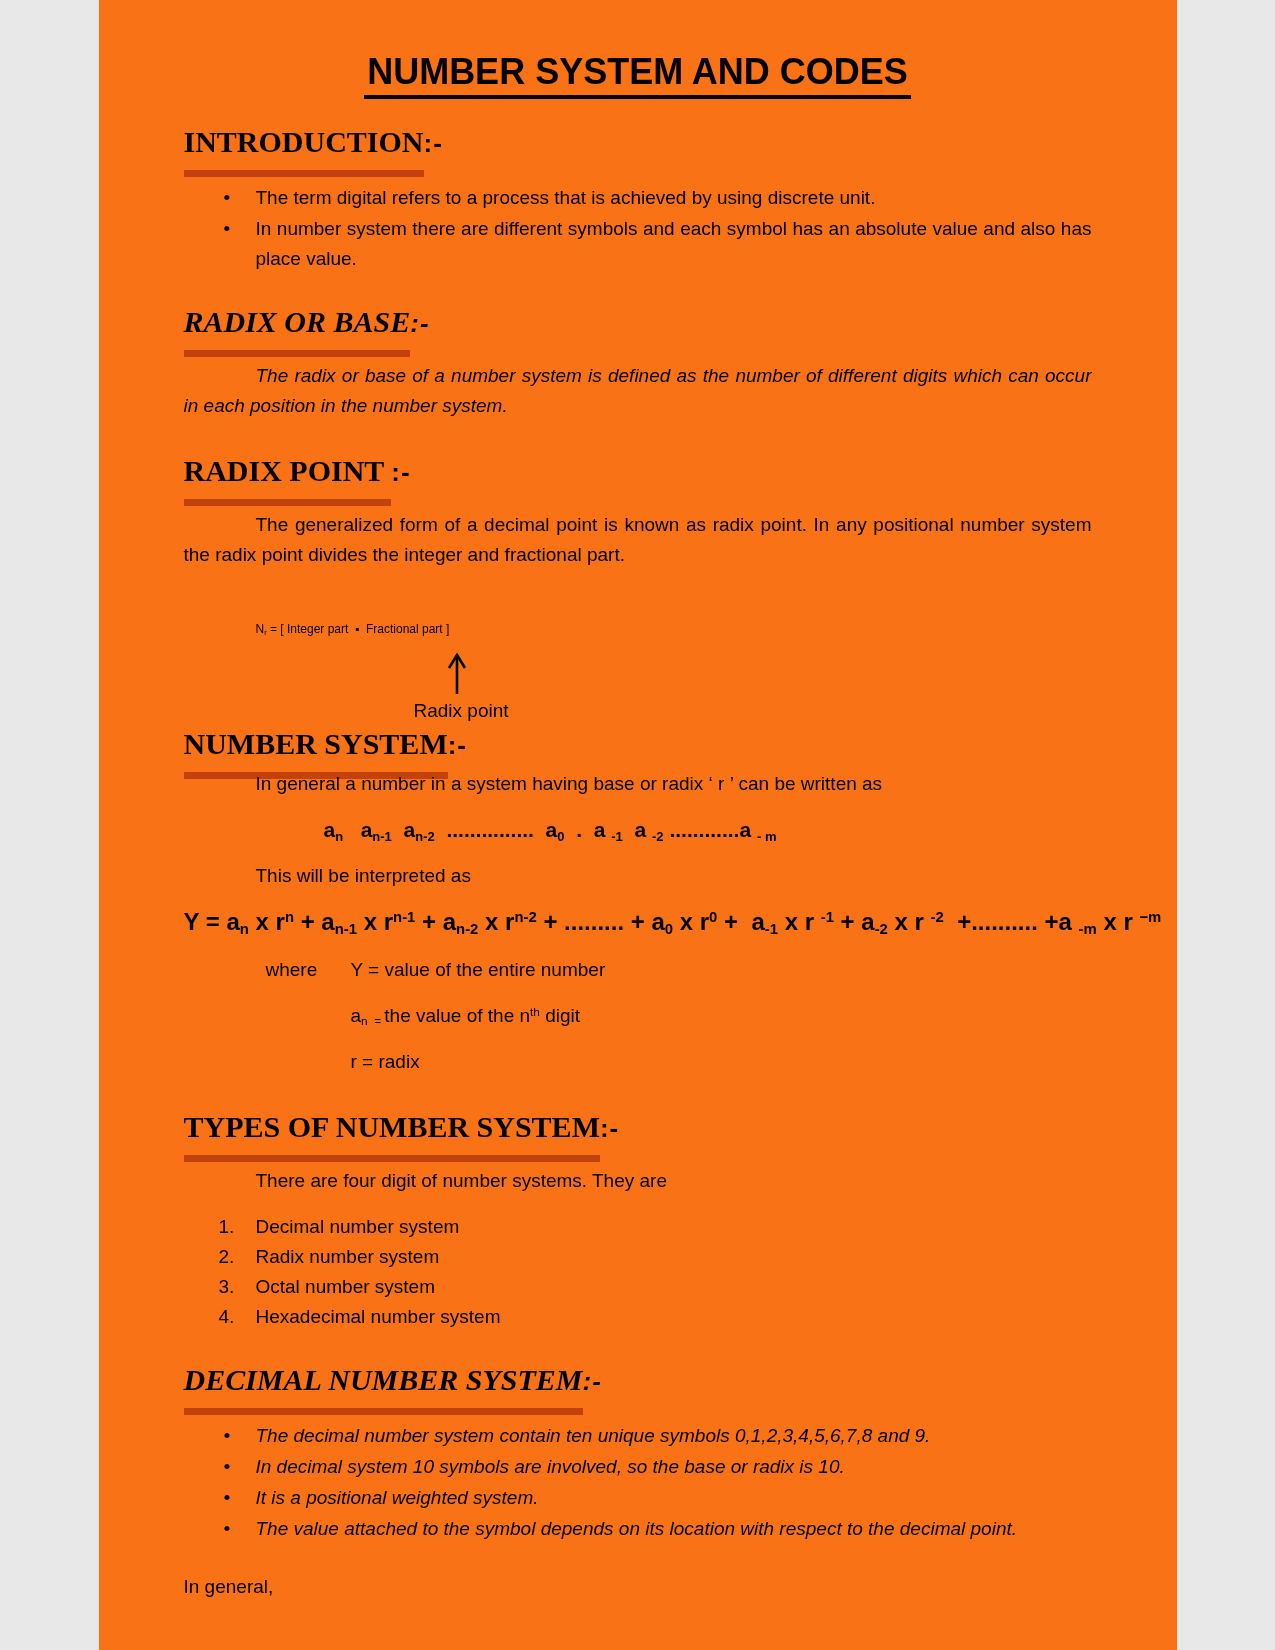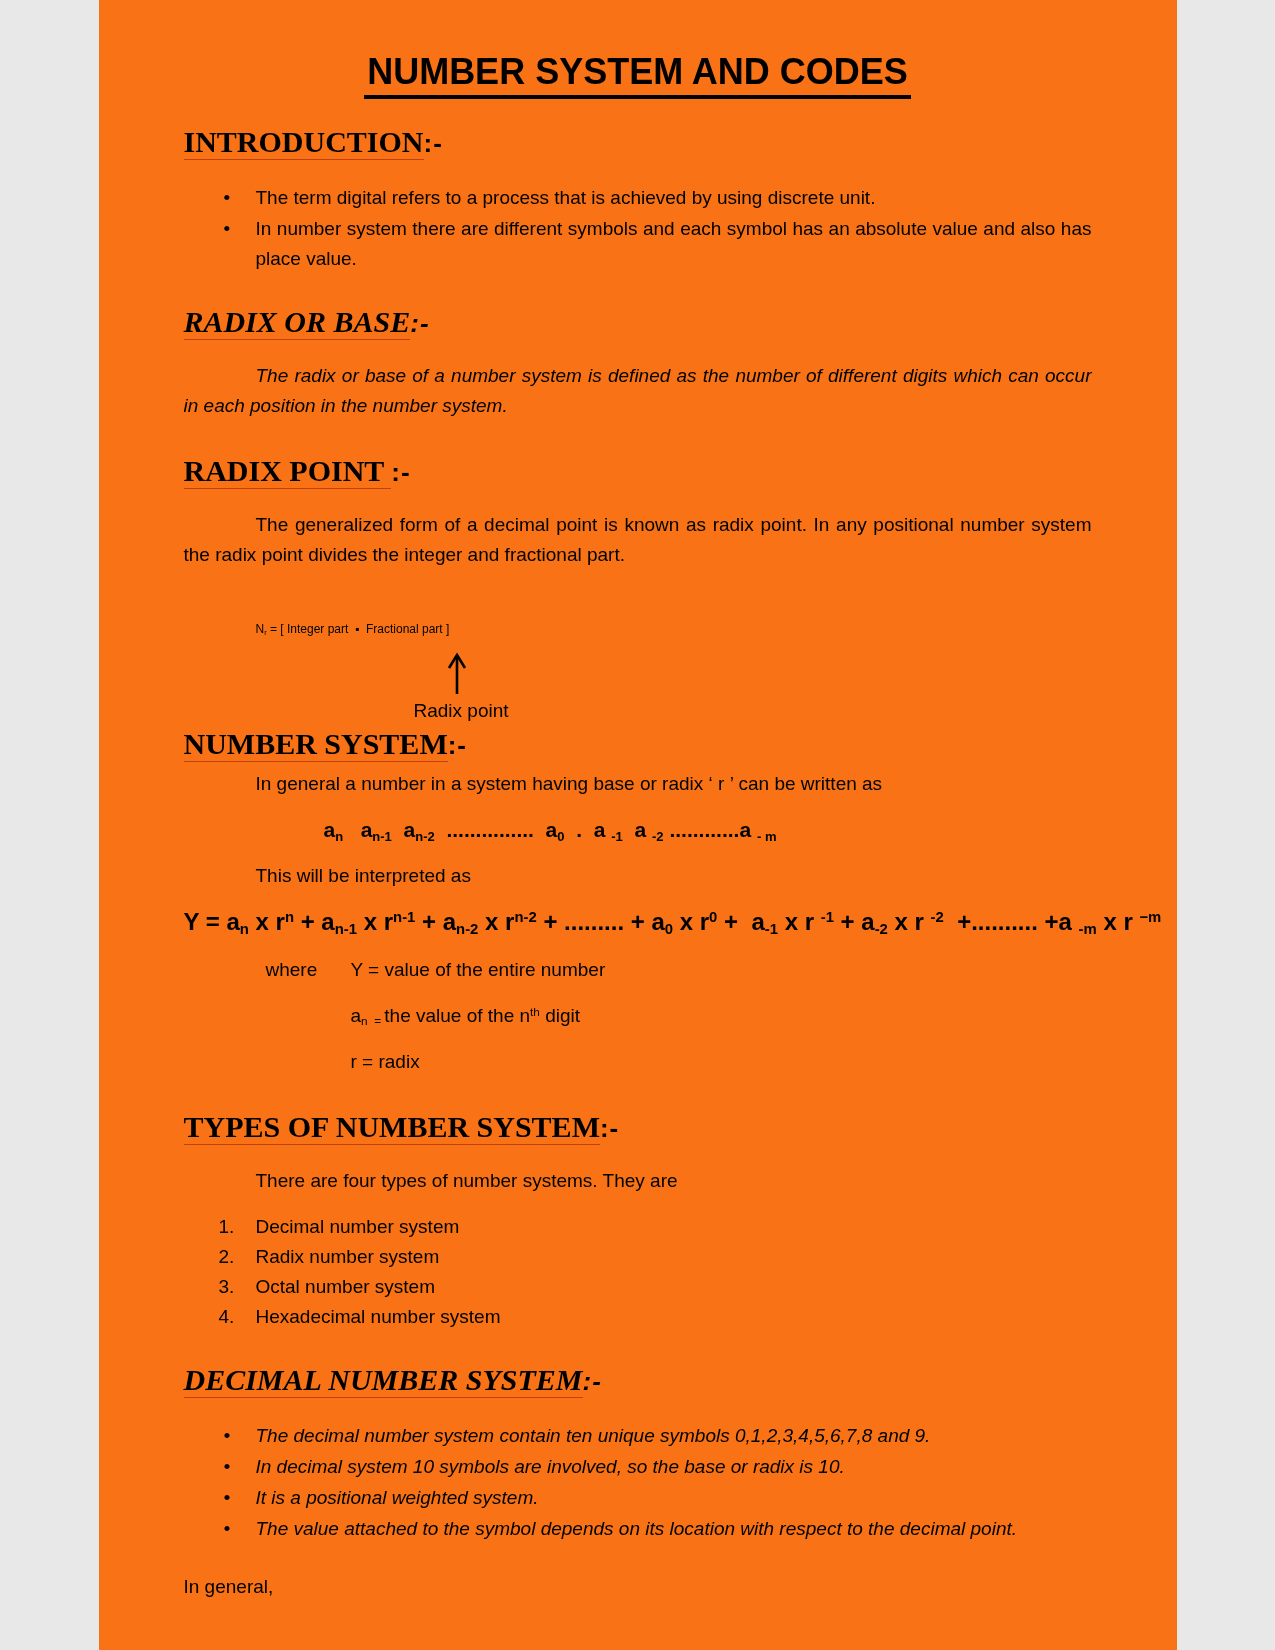--- a/index.html
+++ b/index.html
@@ -7,21 +7,21 @@
     width:1078px; height:1650px; margin:0 auto; background:#f97316;
     box-sizing:border-box; padding:50px 85px 0 85px;
     font-family:"Liberation Sans", sans-serif; font-size:19px; color:#000;
     line-height:30px; overflow:hidden; position:relative;
   }
   
   .doc-title { text-align:center; font-size:36px; font-weight:bold; margin:0 0 30px 0; line-height:44px; }
   .doc-title .tu { border-bottom:4px solid #000; padding:0 3px 3px 3px; }
   
   .h2 { font-family:"Liberation Serif", serif; font-size:30px; font-weight:bold; margin:0; line-height:36px; }
-  .h2 .hu { border-bottom:1px solid #c2410c; padding-bottom:1px; white-space:pre; }
+  .h2 .hu { border-bottom:7px solid #c2410c; padding-bottom:12px; white-space:pre; }
   .h2 .hs { font-family:"Liberation Sans", sans-serif; font-size:26px; letter-spacing:1px; }
   
   .bullets { margin-top:22px; }
   .bullet-row { display:flex; padding-left:40px; margin-bottom:1px; }
   .bullet-marker { width:32px; flex-shrink:0; }
   .bullet-text { flex:1; text-align:justify; }
   
   .para { margin:20px 0 0 0; text-indent:72px; text-align:justify; }
   
   .fm { white-space:pre; }
@@ -94,21 +94,21 @@
     <div class="where-row">
       <span class="where-label">where</span>
       <span class="fm"><span>Y = value of the entire number</span></span>
     </div>
     <div class="fm where-line"><span>a</span><sub>n  = </sub><span>the value of the n</span><sup>th</sup><span> digit</span></div>
     <div class="fm where-line"><span>r = radix</span></div>
   </div>
 
   <div class="mt-sec-lg">
     <h2 class="h2"><span class="hu">TYPES OF NUMBER SYSTEM</span><span class="hs">:-</span></h2>
-    <div class="types-intro">There are four types of number systems. They are</div>
+    <div class="types-intro">There are four digit of number systems. They are</div>
     <div class="num-list">
       <div class="num-row">
         <span class="num-marker">1.</span>
         <span>Decimal number system</span>
       </div>
       <div class="num-row">
         <span class="num-marker">2.</span>
         <span>Radix number system</span>
       </div>
       <div class="num-row">

